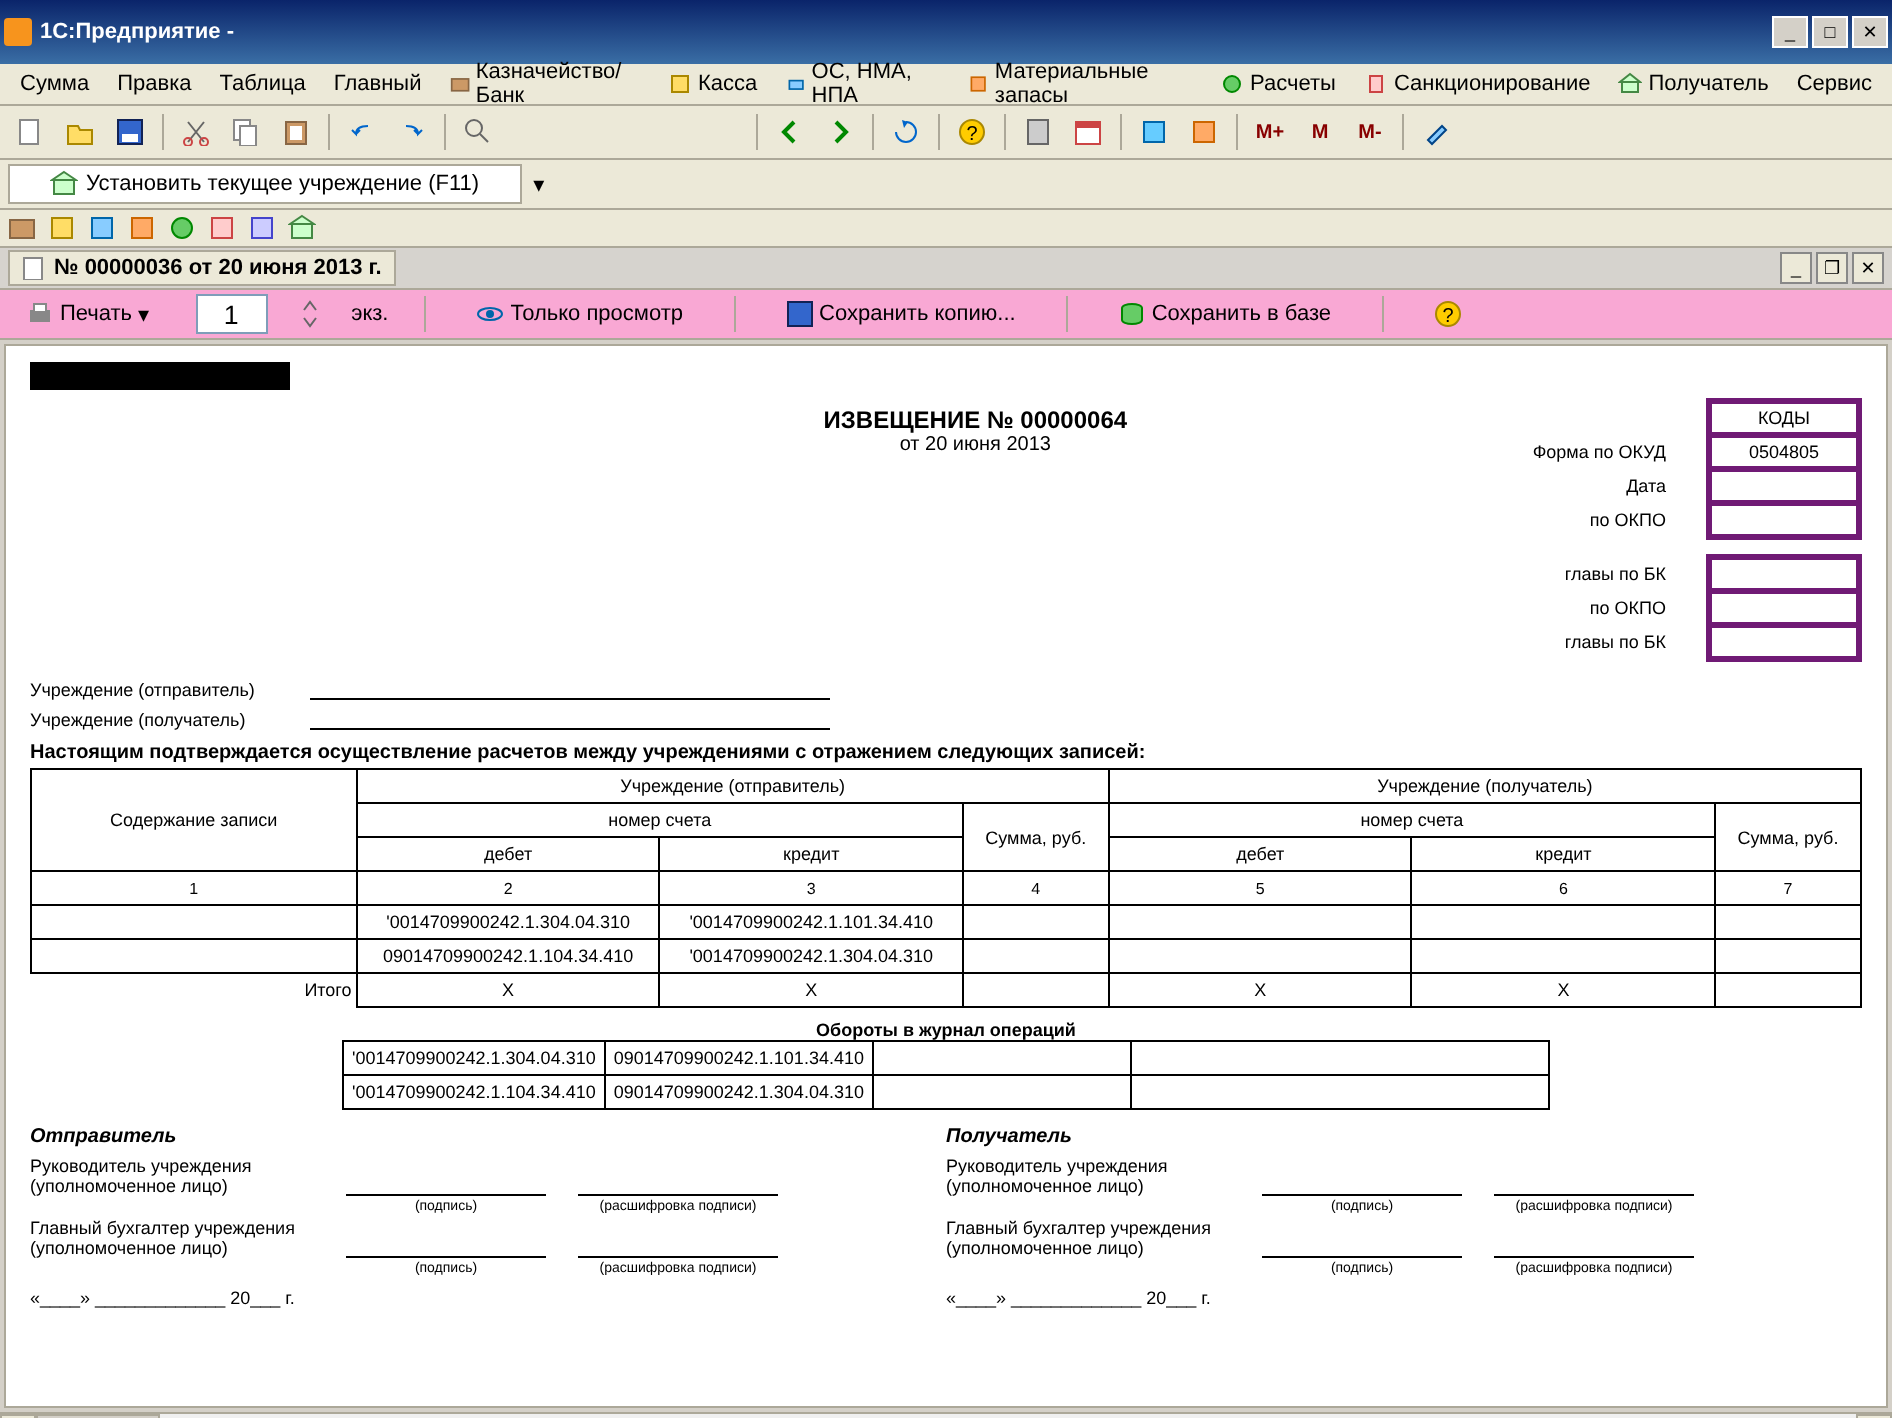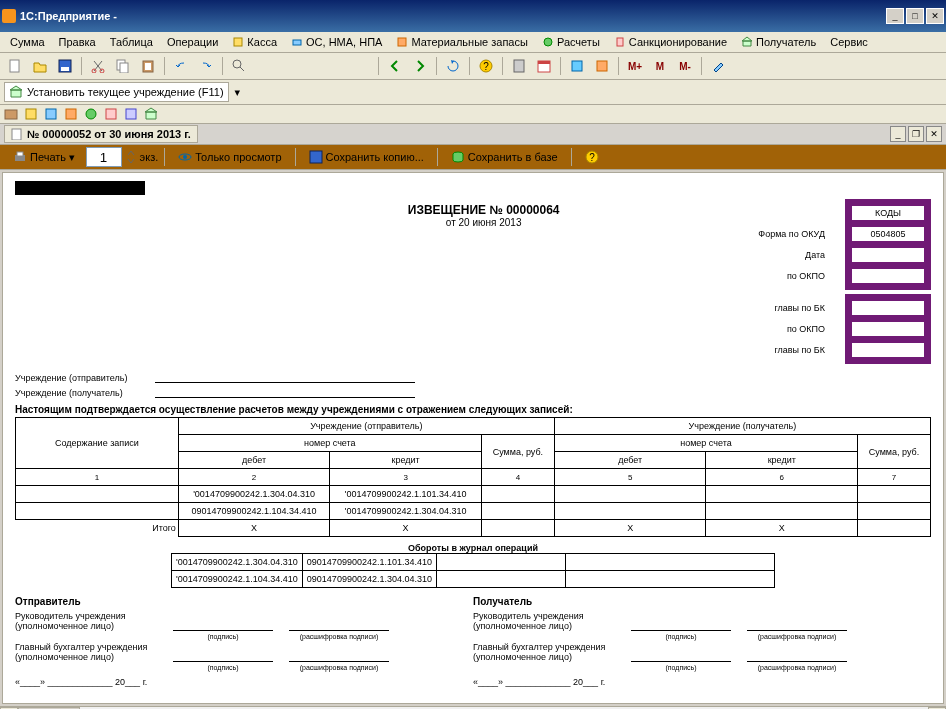--- a/index.html
+++ b/index.html
@@ -8,60 +8,60 @@
 .title-bar .title{flex:1;font-weight:bold;font-size:11px}
 .title-bar .win-btns{display:flex;gap:2px}
 .title-bar .win-btn{width:16px;height:14px;background:#d4d0c8;border:1px solid #fff;font-size:9px;display:flex;align-items:center;justify-content:center;color:#000}
 .menu-bar{background:#ece9d8;height:20px;display:flex;align-items:center;padding:0 4px;gap:2px;border-bottom:1px solid #aca899}
 .menu-item{padding:2px 6px;display:flex;align-items:center;gap:3px}
 .menu-item .mi-icon{width:12px;height:12px}
 .toolbar1{background:#ece9d8;height:26px;display:flex;align-items:center;padding:0 4px;gap:3px;border-bottom:1px solid #aca899}
 .tb-btn{width:20px;height:20px;display:flex;align-items:center;justify-content:center;border:1px solid transparent}
 .tb-sep{width:1px;height:18px;background:#aca899;margin:0 2px}
 .toolbar2{background:#ece9d8;height:24px;display:flex;align-items:center;padding:0 4px;border-bottom:1px solid #aca899}
-.btn-inst{border:1px solid #aca899;background:#fff;padding:2px 4px;display:flex;align-items:center;gap:4px}
+.btn-inst{border:1px solid #aca899;background:#fff;padding:2px 20px;display:flex;align-items:center;gap:4px}
 .toolbar3{background:#ece9d8;height:18px;display:flex;align-items:center;padding:0 4px;gap:6px;border-bottom:1px solid #aca899}
 .tb3-ico{width:14px;height:14px}
 .doc-tab{background:#d6d3ce;height:20px;display:flex;align-items:center;padding:0 4px;border-bottom:1px solid #aca899}
 .doc-tab .tab-lbl{background:#ece9d8;border:1px solid #aca899;padding:2px 6px;display:flex;align-items:center;gap:4px;font-weight:bold}
 .doc-tab .tab-right{margin-left:auto;display:flex;gap:2px}
 .doc-tab .tab-right .wb{width:14px;height:14px;border:1px solid #888;background:#ece9d8;font-size:9px;display:flex;align-items:center;justify-content:center}
-.doc-toolbar{background:#a16207;height:24px;display:flex;align-items:center;padding:0 6px;gap:4px;border-bottom:1px solid #aca899}
+.doc-toolbar{background:#f9a8d4;height:24px;display:flex;align-items:center;padding:0 6px;gap:16px;border-bottom:1px solid #aca899}
 .dt-btn{display:flex;align-items:center;gap:3px;padding:2px 6px;border:1px solid transparent}
 .dt-input{width:30px;height:16px;border:1px solid #7f9db9;background:#fff;text-align:center}
 .dt-sep{width:1px;height:18px;background:#aca899;margin:0 2px}
 .doc-area{background:#fff;border:1px solid #aca899;margin:2px;height:530px;overflow:auto;position:relative}
 .doc-content{padding:8px 12px;font-size:10px}
 .blackbox{background:#000;color:#000;height:14px;width:130px;margin-bottom:4px}
 .doc-hdr{display:flex;justify-content:space-between;margin-bottom:6px}
 .doc-title-block{text-align:center;flex:1;padding-top:4px}
 .doc-title-block .t1{font-weight:bold;font-size:12px}
 .codes-block{text-align:right;font-size:9px}
 .codes-table{border-collapse:collapse;margin-left:auto}
-.codes-table td{border:7px solid #701a75;padding:1px 6px;height:12px;font-size:9px;min-width:60px;text-align:center}
+.codes-table td{border:3px solid #701a75;padding:1px 6px;height:12px;font-size:9px;min-width:60px;text-align:center}
 .codes-table td.lbl{border:none;text-align:right;padding-right:20px}
 .codes-table .hdr{font-weight:normal;text-align:center}
 .uchr-row{display:flex;align-items:flex-end;margin:2px 0;font-size:9px}
 .uchr-row .lbl{width:140px}
 .uchr-row .val{border-bottom:1px solid #000;flex:0 0 260px;text-align:center;min-height:12px}
 .confirm-text{font-weight:bold;font-size:10px;margin:6px 0 2px}
 .main-table{border-collapse:collapse;width:100%;font-size:9px}
 .main-table td,.main-table th{border:1px solid #000;padding:1px 2px;text-align:center;height:14px}
 .main-table .colnum td{font-size:8px}
 .main-table .w1{width:140px}
 .main-table .w2{width:130px}
 .main-table .w3{width:60px}
 .jrnl-title{text-align:center;font-weight:bold;font-size:9px;margin-top:6px}
 .jrnl-table{border-collapse:collapse;margin:0 auto;font-size:9px}
 .jrnl-table td{border:1px solid #000;padding:1px 4px;height:14px;min-width:120px;text-align:center}
 .pril-row{display:flex;align-items:flex-end;margin-top:14px;font-size:9px;gap:6px}
 .pril-row .ul{border-bottom:1px solid #000;width:80px;min-height:12px}
 .sign-block{display:flex;margin-top:8px;font-size:9px}
 .sign-col{flex:1}
-.sign-col .side-title{font-weight:bold;font-size:10px;margin-bottom:4px}
+.sign-col .side-title{font-style:italic;font-weight:bold;font-size:10px;margin-bottom:4px}
 .sign-row{display:flex;align-items:flex-end;margin-bottom:2px}
 .sign-row .role{width:150px}
 .sign-row .line{border-bottom:1px solid #000;width:100px;margin:0 8px}
 .sign-row .sub{font-size:7px;text-align:center;width:100px;margin:0 8px}
 .date-row{margin-top:6px;font-size:9px}
 .scrollbar-h{height:16px;background:#ece9d8;border-top:1px solid #aca899;display:flex}
 .sb-track{flex:1;background:#f0f0f0}
 .sb-btn{width:16px;height:16px;background:#ece9d8;border:1px solid #aca899;display:flex;align-items:center;justify-content:center;font-size:8px}
 .sb-thumb{width:60px;height:14px;background:#d4d0c8;border:1px solid #aca899;margin:0}
 svg{display:block}
@@ -83,21 +83,27 @@
   <div class="menu-item">
       <span>Сумма</span>
     </div>
   <div class="menu-item">
       <span>Правка</span>
     </div>
   <div class="menu-item">
       <span>Таблица</span>
     </div>
   <div class="menu-item">
-      <span>Операции</span>
+      <span>Главный</span>
+    </div>
+  <div class="menu-item">
+      <svg class="mi-icon" viewBox="0 0 12 12">
+        <rect x="1" y="3" width="10" height="7" fill="#c96" stroke="#864"></rect>
+      </svg>
+      <span>Казначейство/Банк</span>
     </div>
   <div class="menu-item">
       <svg class="mi-icon" viewBox="0 0 12 12">
         <rect x="2" y="2" width="8" height="8" fill="#fd6" stroke="#a80"></rect>
       </svg>
       <span>Касса</span>
     </div>
   <div class="menu-item">
       <svg class="mi-icon" viewBox="0 0 12 12">
         <rect x="2" y="4" width="8" height="5" fill="#8cf" stroke="#06a"></rect>
@@ -285,21 +291,21 @@
   <svg class="tb3-ico" viewBox="0 0 14 14">
       <path d="M7 1 L13 5 L1 5 Z M2 5 h10 v7 h-10 Z" fill="#cfc" stroke="#484"></path>
     </svg>
 </div>
 
 <div class="doc-tab">
   <div class="tab-lbl">
     <svg width="12" height="12">
         <rect x="1" y="1" width="9" height="11" fill="#fff" stroke="#888"></rect>
       </svg>
-    <span>№ 00000052 от 30 июня 2013 г.</span>
+    <span>№ 00000036 от 20 июня 2013 г.</span>
   </div>
   <div class="tab-right">
     <div class="wb">_</div>
     <div class="wb">❐</div>
     <div class="wb">✕</div>
   </div>
 </div>
 
 <div class="doc-toolbar">
   <div class="dt-btn">

